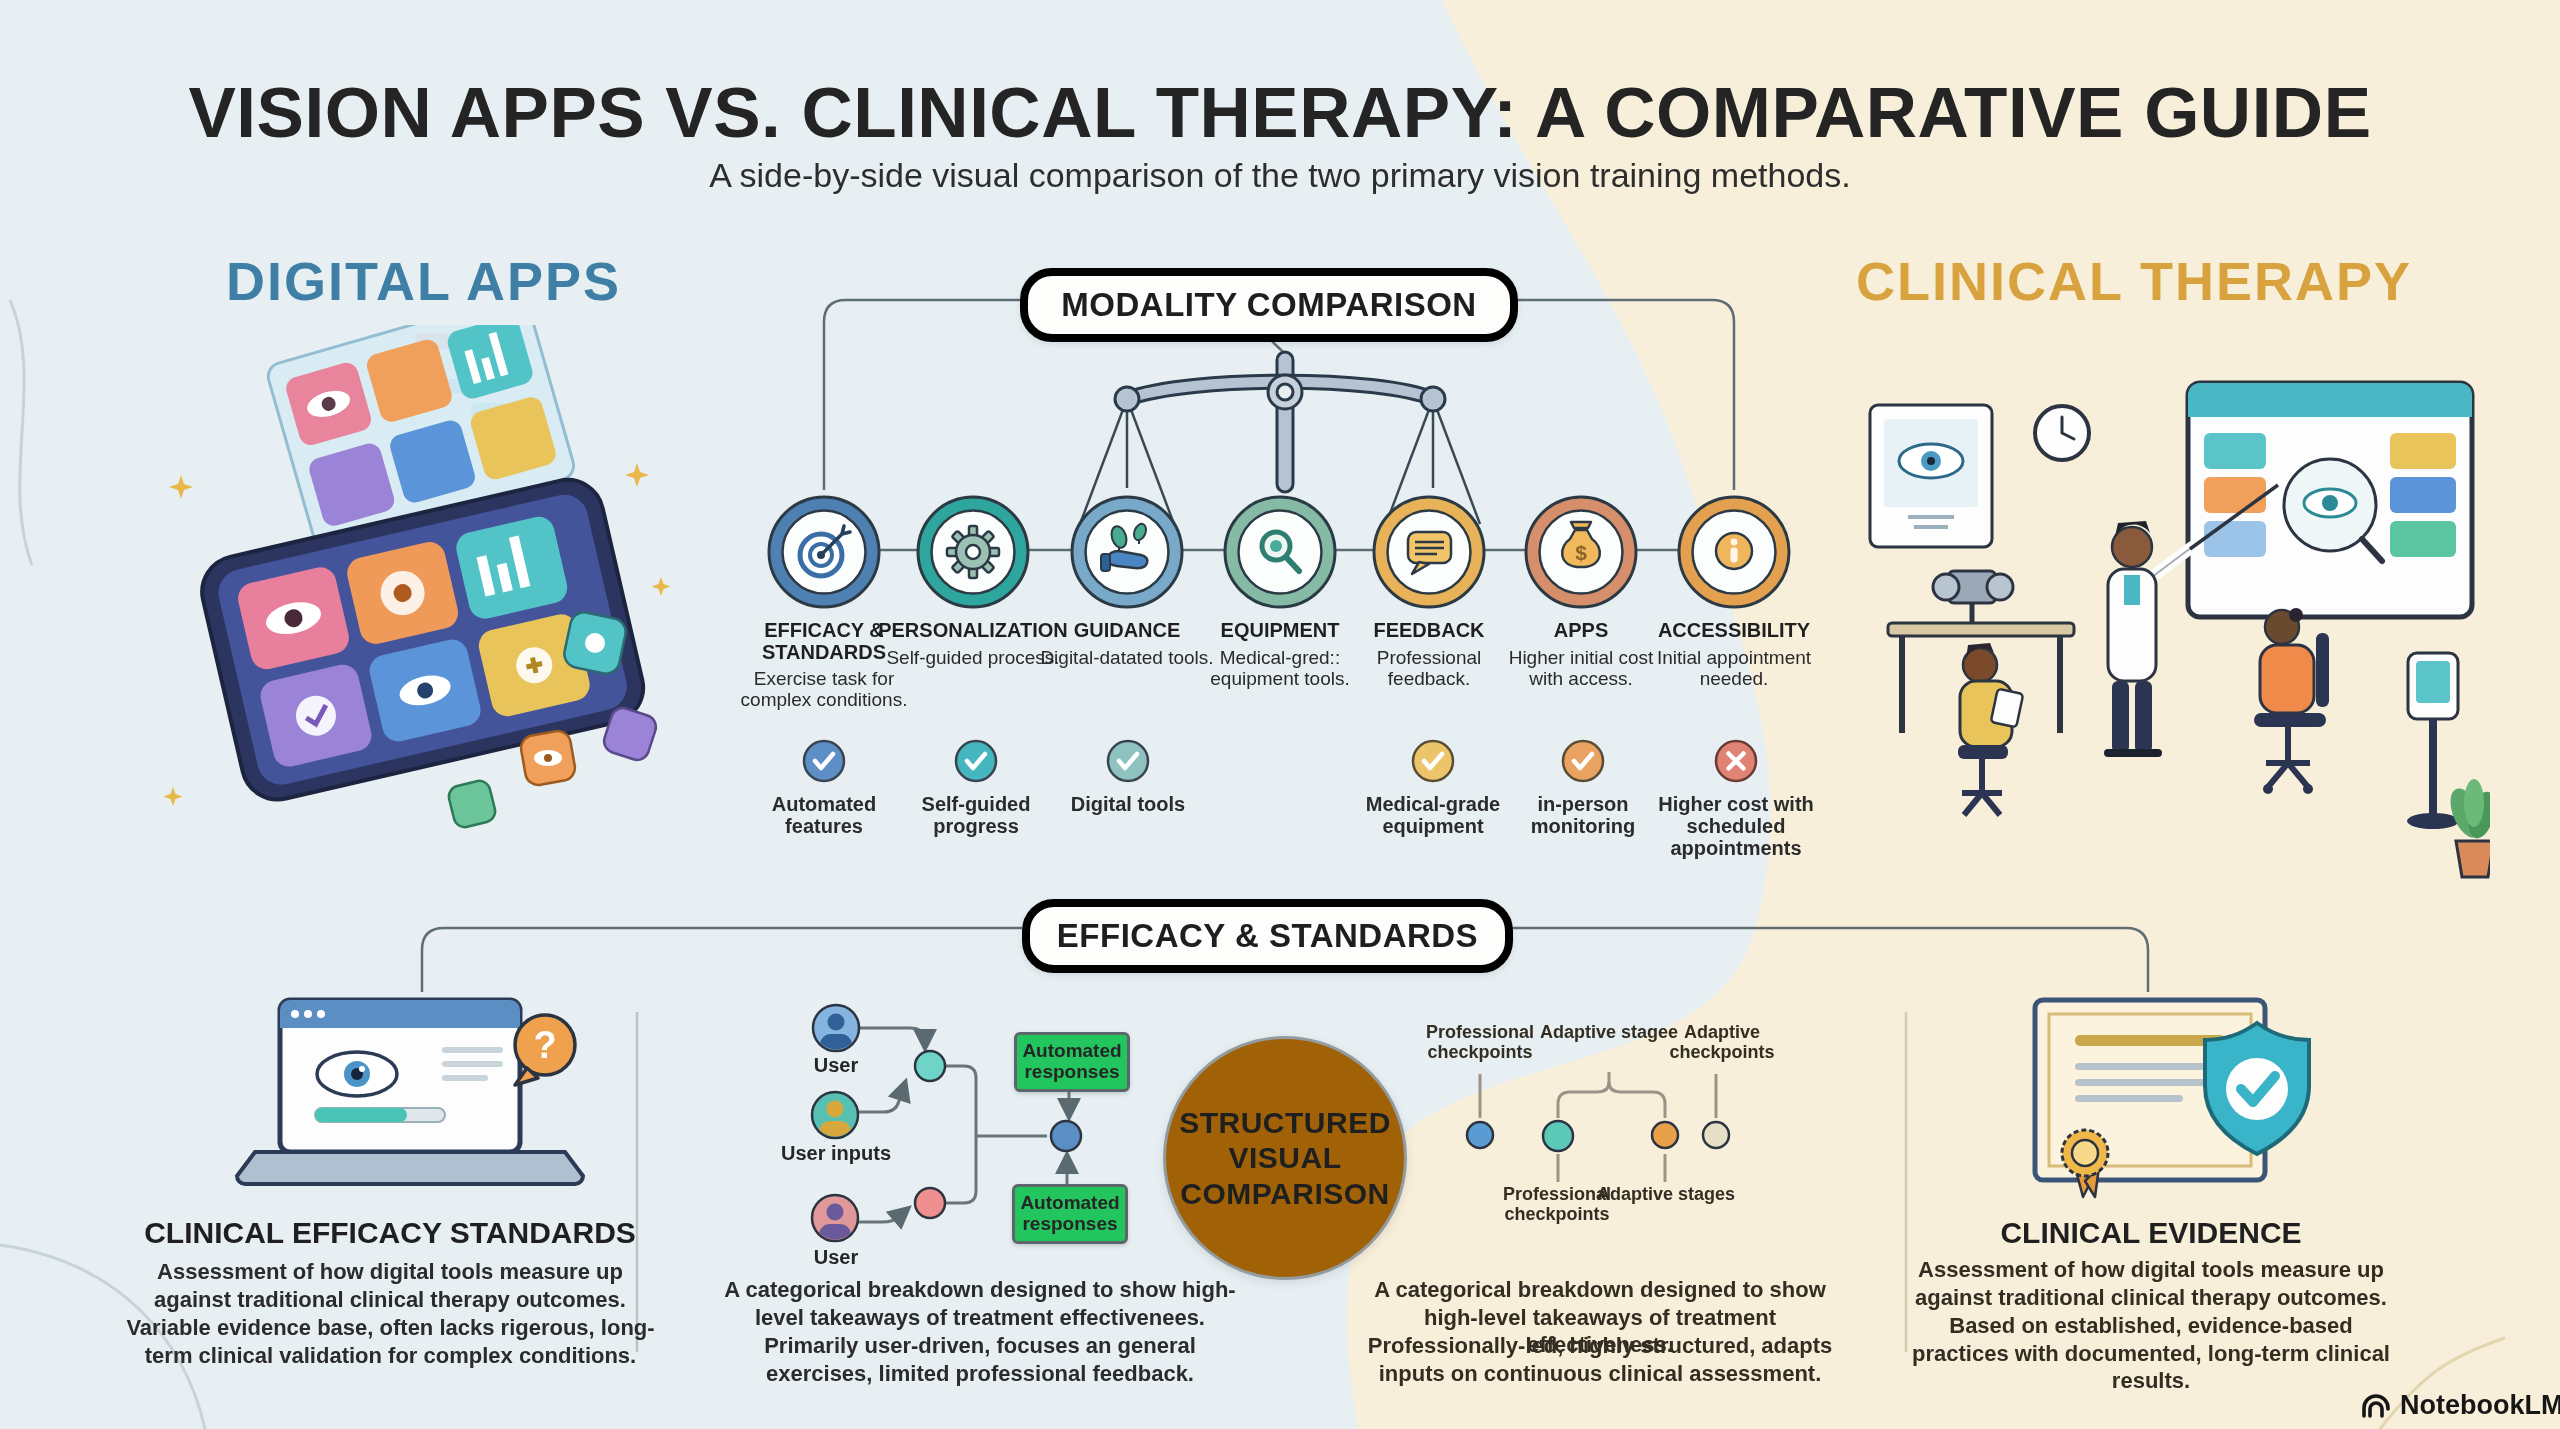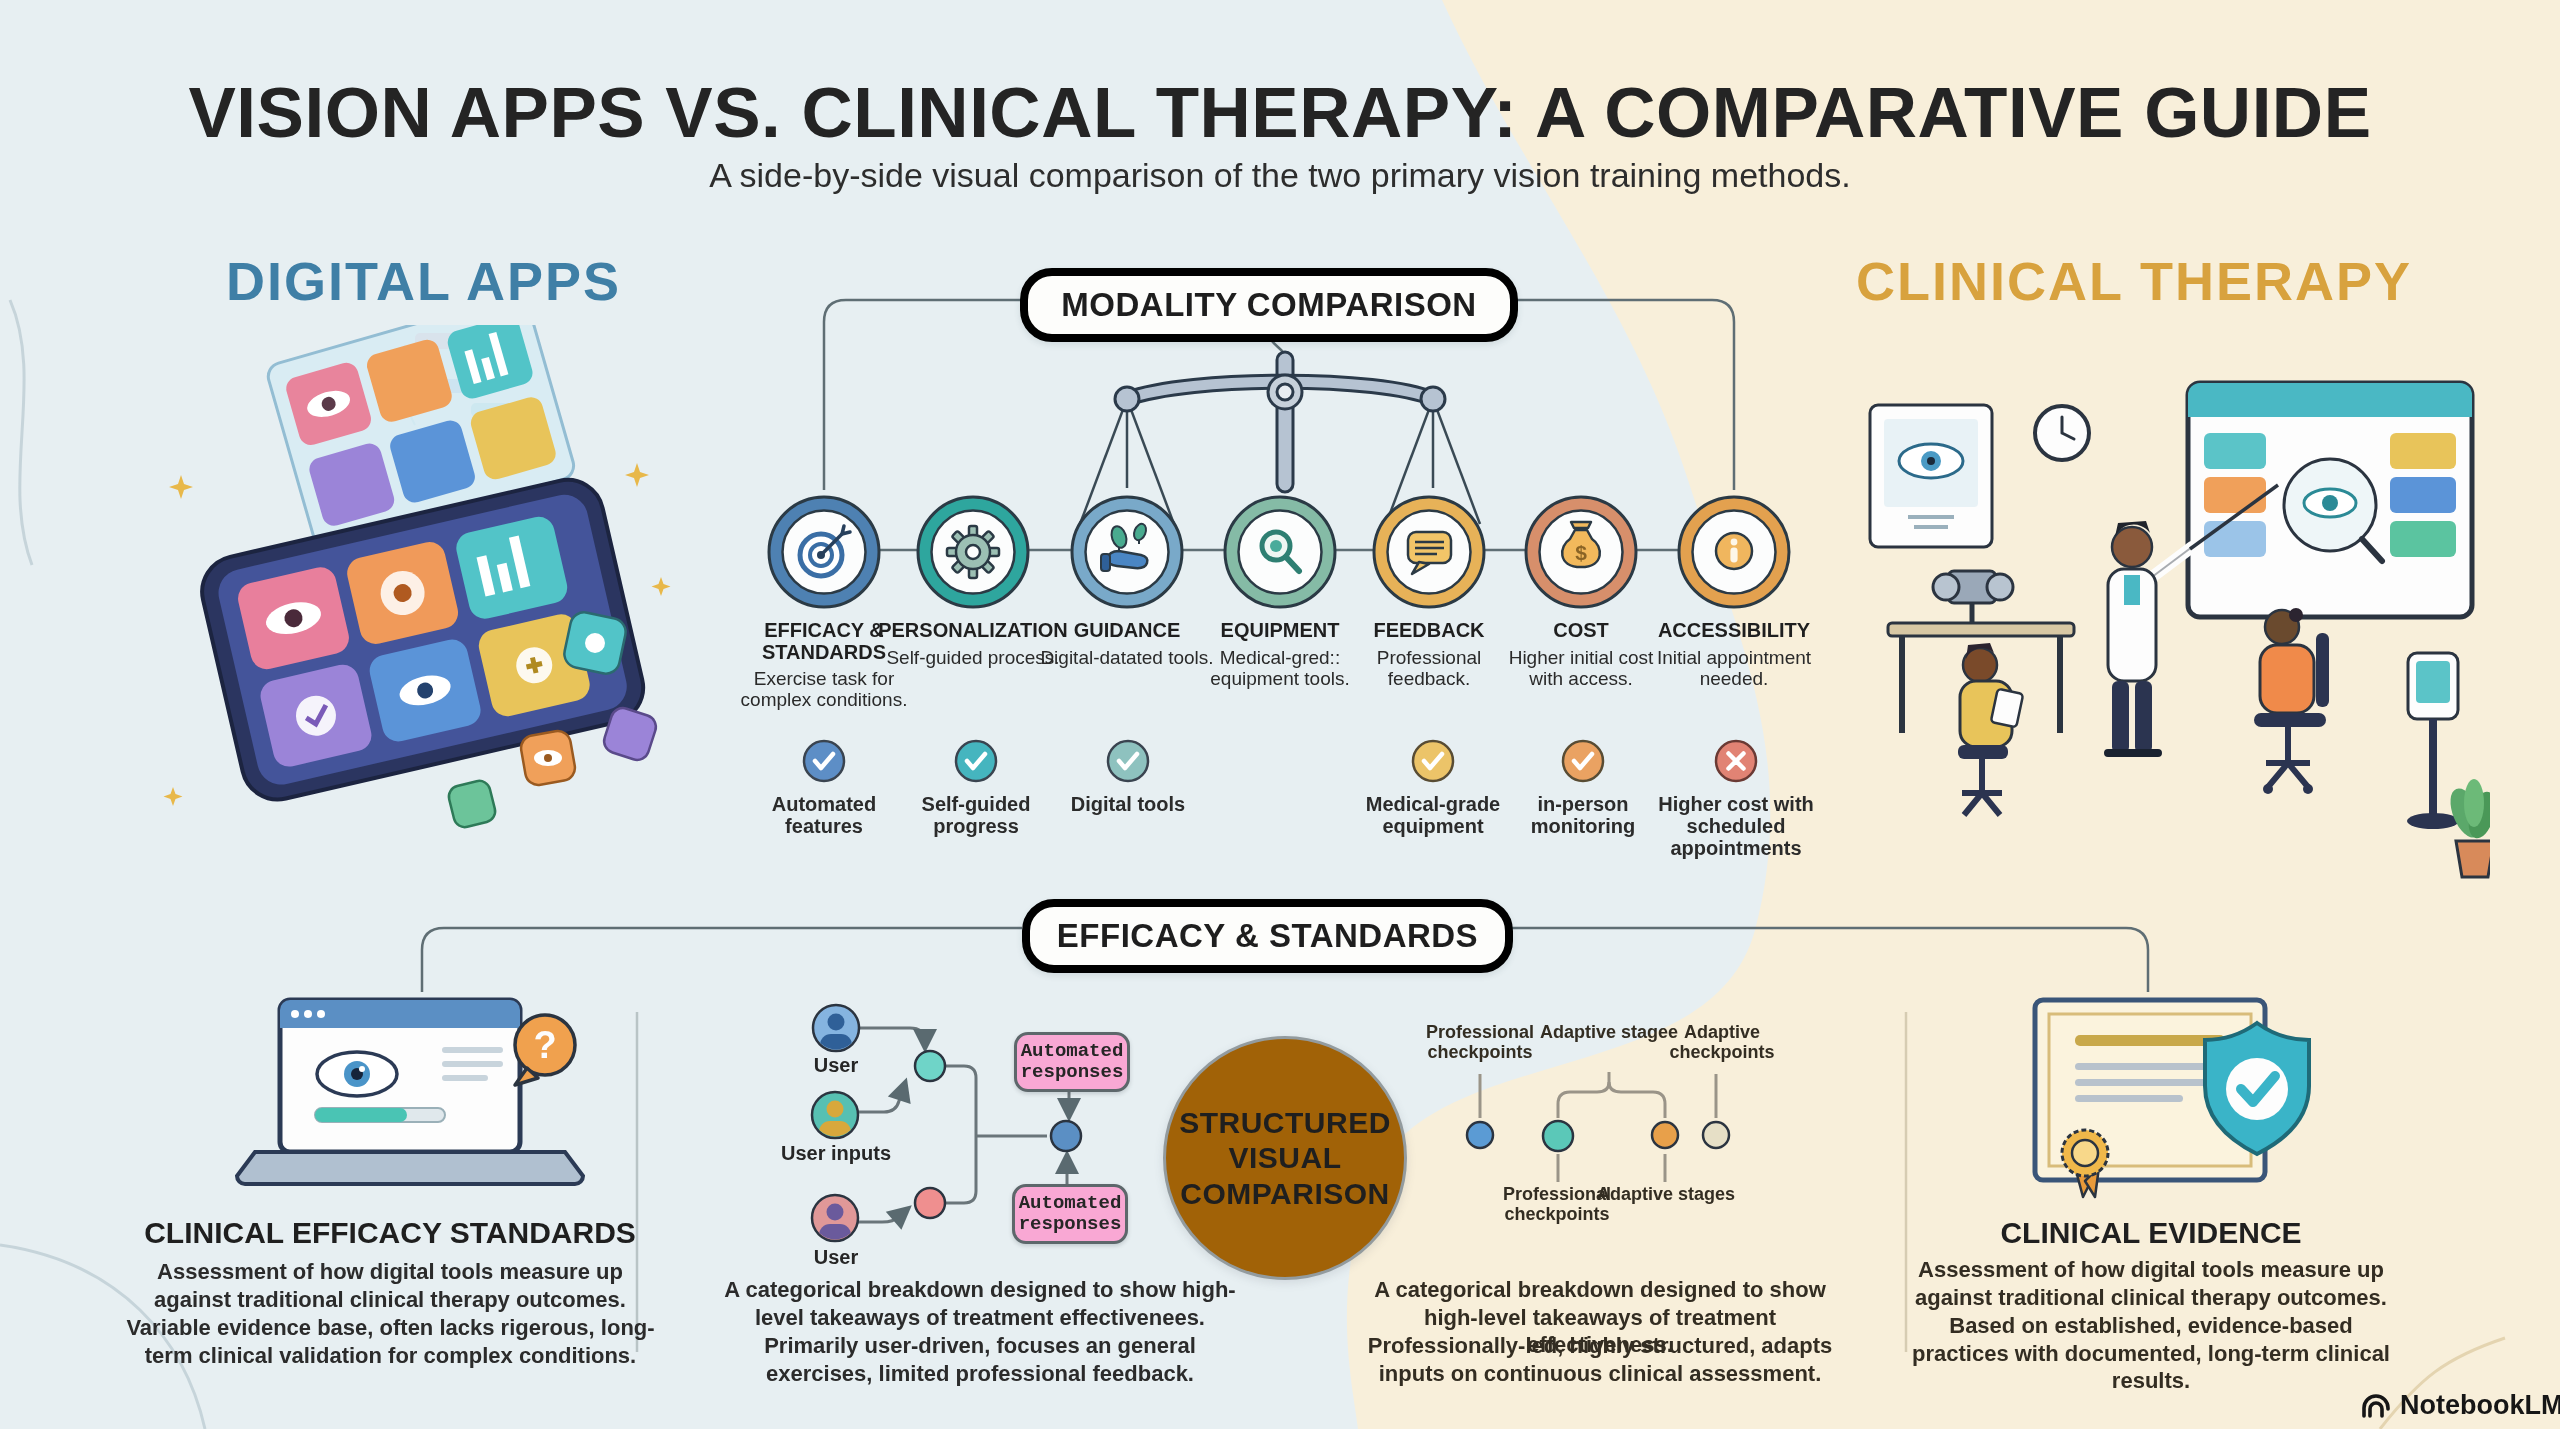--- a/index.html
+++ b/index.html
@@ -16,22 +16,22 @@
         font-size:33px;font-weight:700;color:#1e1e1e;letter-spacing:.5px;box-shadow:0 3px 6px rgba(60,80,90,.12);z-index:6;}
   .mod-item{top:492px;width:190px;display:flex;flex-direction:column;align-items:center;text-align:center;z-index:4;}
   .mod-label{margin-top:8px;font-size:20px;font-weight:700;color:#1f1f1f;line-height:1.08;}
   .mod-desc{margin-top:5px;font-size:19px;font-weight:500;color:#2a2a2a;line-height:1.12;max-width:175px;}
   .check-item{top:737px;width:170px;display:flex;flex-direction:column;align-items:center;text-align:center;z-index:4;}
   .check-label{margin-top:8px;font-size:20px;font-weight:700;color:#2b2b2b;line-height:1.1;}
   .block-heading{font-size:30px;font-weight:700;color:#1f1f1f;text-align:center;z-index:5;}
   .block-para{font-size:22px;font-weight:600;color:#2b2b2b;text-align:center;line-height:1.25;z-index:5;}
   .para-cream{color:#332d22;}
   .flow-label{font-size:20px;font-weight:700;color:#262626;text-align:center;line-height:1.1;z-index:6;}
-  .flow-box{background:#f9a8d4;border:3px solid #5d676b;border-radius:14px;display:flex;align-items:center;justify-content:center;
-            text-align:center;font-size:19px;font-weight:700;color:#262626;line-height:1.1;box-shadow:0 2px 4px rgba(50,60,70,.2);z-index:6;font-family:Liberation Mono, monospace;}
+  .flow-box{background:#22c55e;border:3px solid #5d676b;border-radius:6px;display:flex;align-items:center;justify-content:center;
+            text-align:center;font-size:19px;font-weight:700;color:#262626;line-height:1.1;box-shadow:0 2px 4px rgba(50,60,70,.2);z-index:6;}
   .center-circle{left:1163px;top:1036px;width:244px;height:244px;border-radius:50%;background:#a16207;border:3px solid #939b9e;
                  display:flex;align-items:center;justify-content:center;text-align:center;padding:26px;box-sizing:border-box;
                  font-size:30px;font-weight:700;color:#1f1f1f;line-height:1.18;letter-spacing:.5px;box-shadow:0 3px 10px rgba(80,90,100,.15);z-index:6;}
   .dot-label{font-size:18px;font-weight:700;color:#332d22;text-align:center;line-height:1.12;z-index:6;}
   .brand{left:2360px;top:1390px;display:flex;align-items:center;gap:8px;z-index:7;}
   .brand-text{font-size:27px;font-weight:700;color:#161616;}
 </style>
 </head>
 <body>
 
@@ -303,21 +303,21 @@
   </div>
 
   <div class="abs mod-item" style="left:1486px">
     <svg width="120" height="120" viewBox="0 0 120 120">
       <circle cx="60" cy="60" r="55" stroke="#2b3a45" stroke-width="3" fill="#d78f6b"></circle>
       <circle cx="60" cy="60" r="41.5" fill="#fcfdfd" stroke="#2b3a45" stroke-width="2.5"></circle>
       <path d="M53 36 l-3 -6 h20 l-3 6 z" fill="#f2b95c" stroke="#2b3a45" stroke-width="2.5" stroke-linejoin="round"></path>
       <path d="M54 38 h12 l5 9 c11 7 13 28 -11 28 c-24 0 -22 -21 -11 -28 z" fill="#f2b95c" stroke="#2b3a45" stroke-width="2.5" stroke-linejoin="round"></path>
       <text x="60" y="68" text-anchor="middle" font-size="21" font-weight="bold" fill="#8a6426" font-family="'Liberation Sans',sans-serif">$</text>
     </svg>
-    <div class="mod-label">COST</div>
+    <div class="mod-label">APPS</div>
     <div class="mod-desc">Higher initial cost with access.</div>
   </div>
 
   <div class="abs check-item" style="left:739px">
     <svg width="48" height="48" viewBox="0 0 48 48">
       <circle cx="24" cy="24" r="20" stroke="#3a4450" stroke-width="2.5" fill="#5d8ec6"></circle>
       <path d="M15 24 l6 7 l12 -14" stroke="#fff" stroke-width="4.5" fill="none" stroke-linecap="round" stroke-linejoin="round"></path>
     </svg>
     <div class="check-label">Automated features</div>
   </div>

